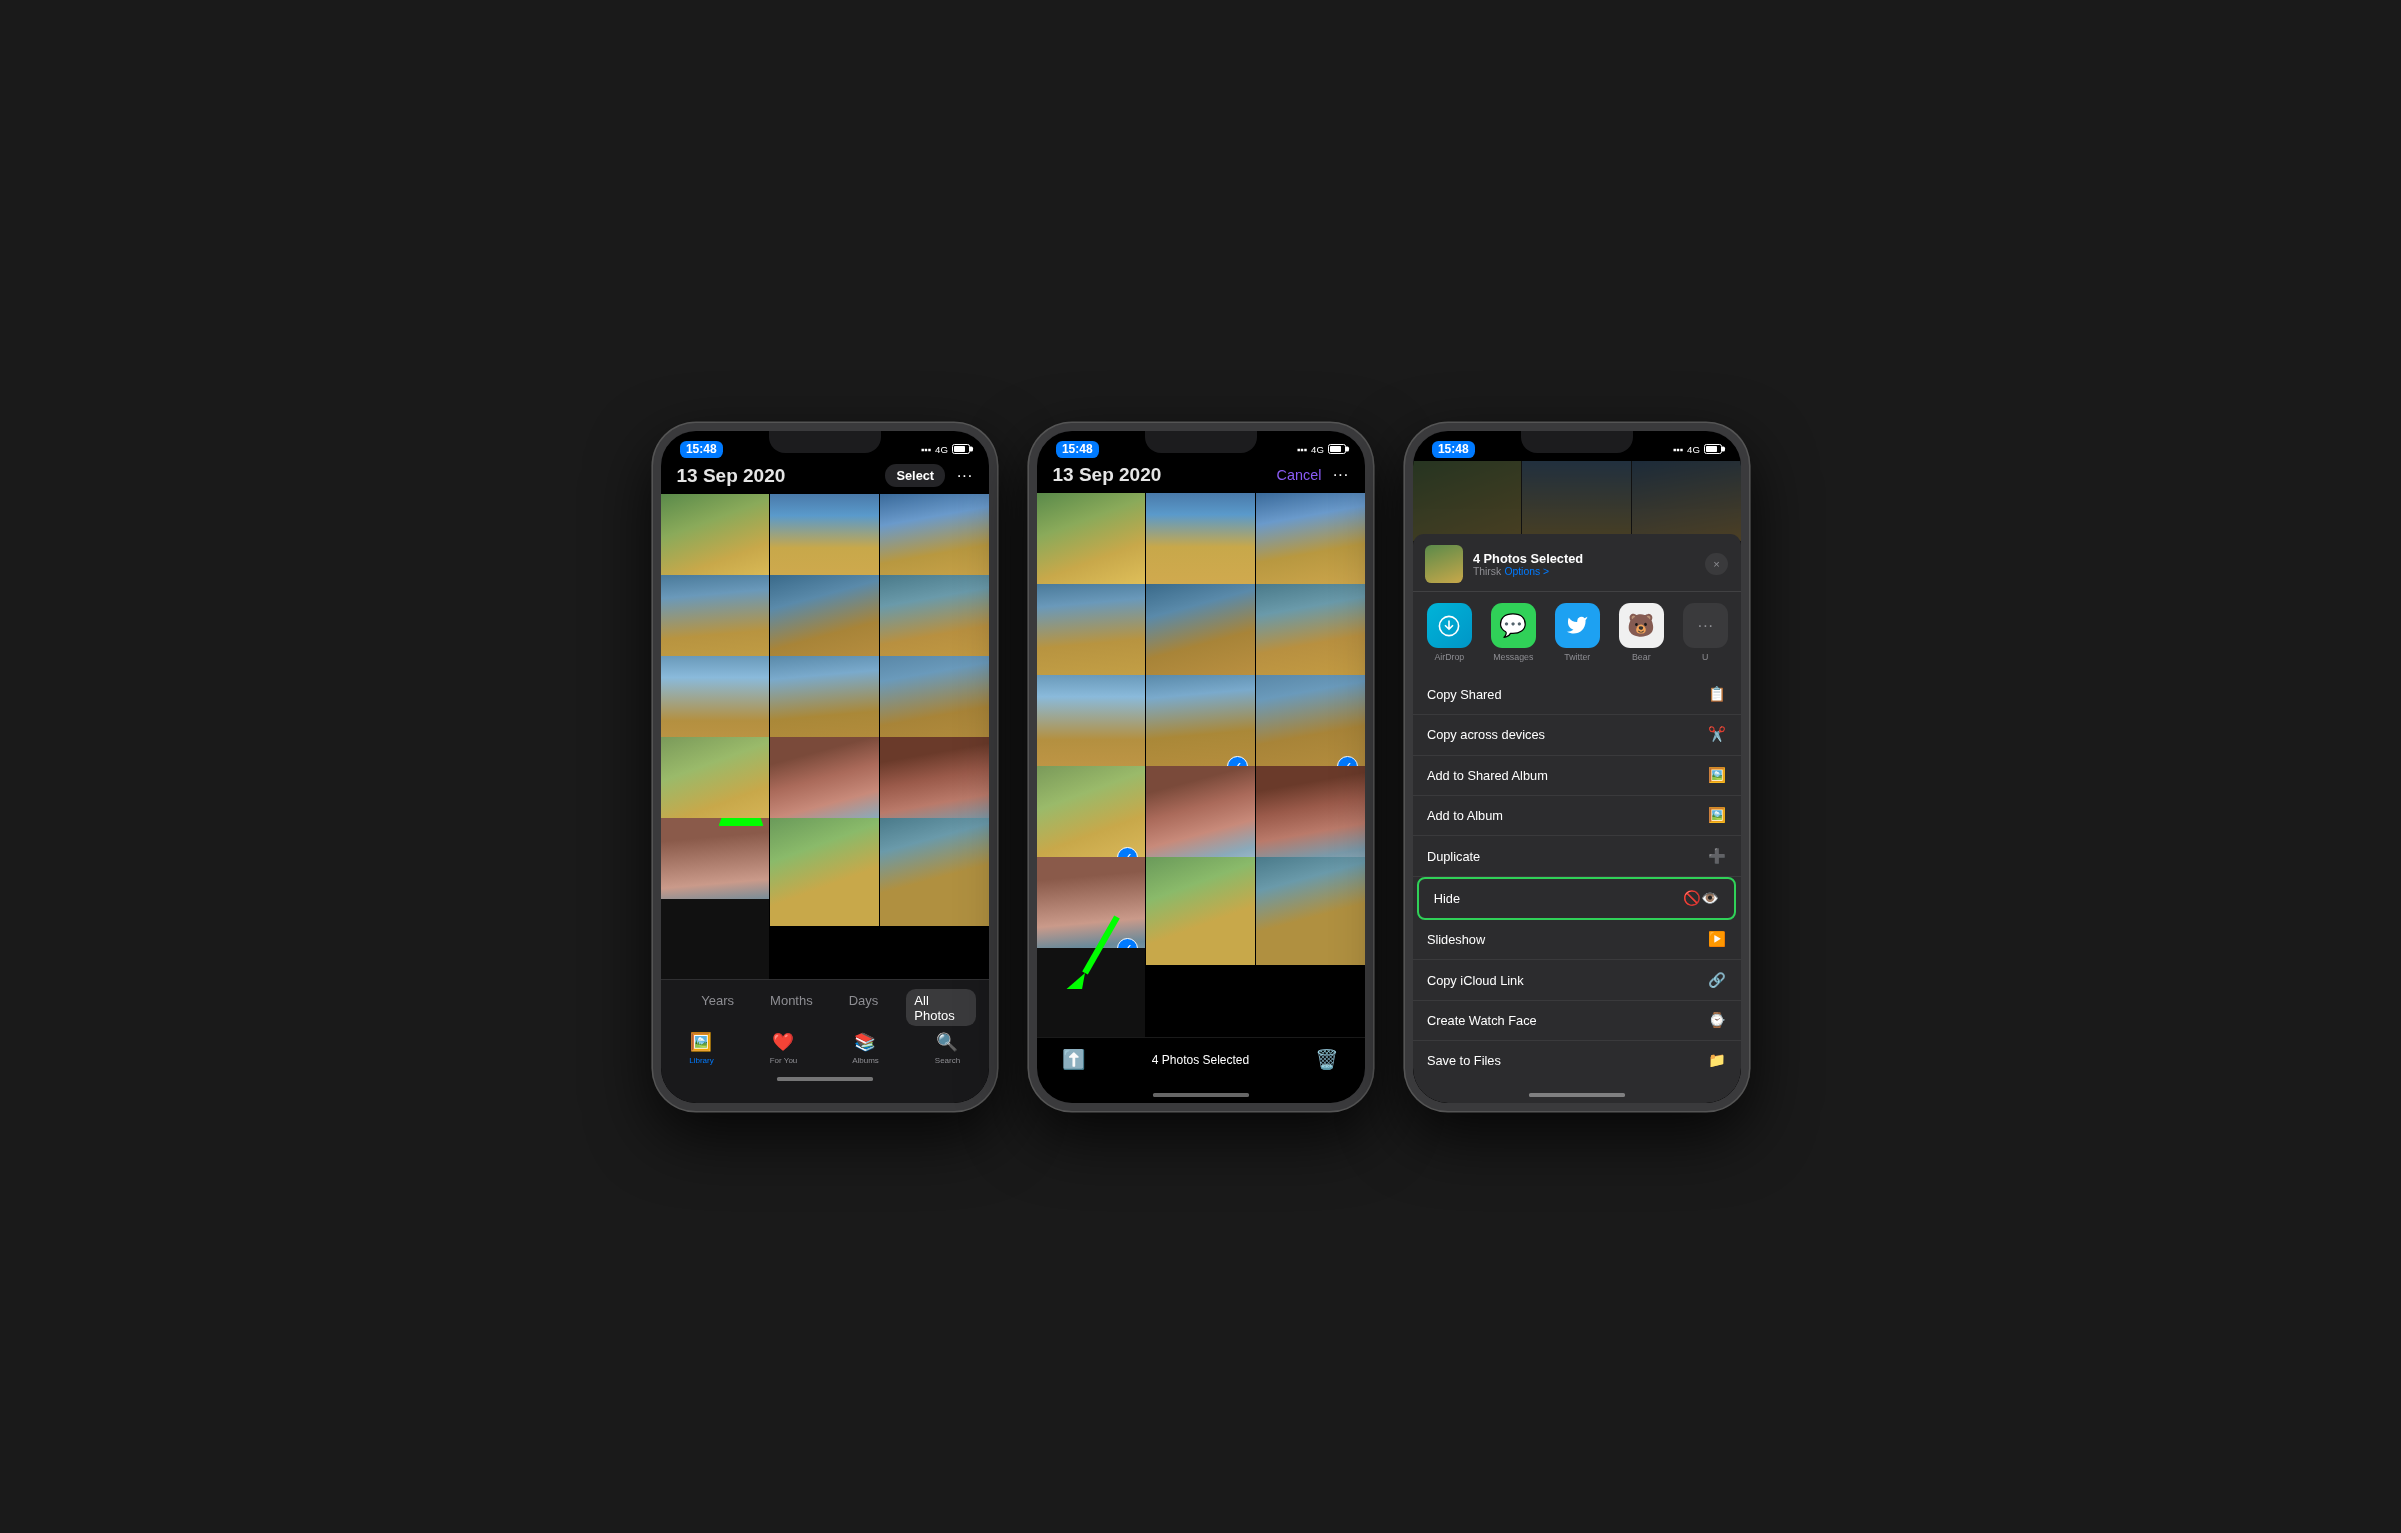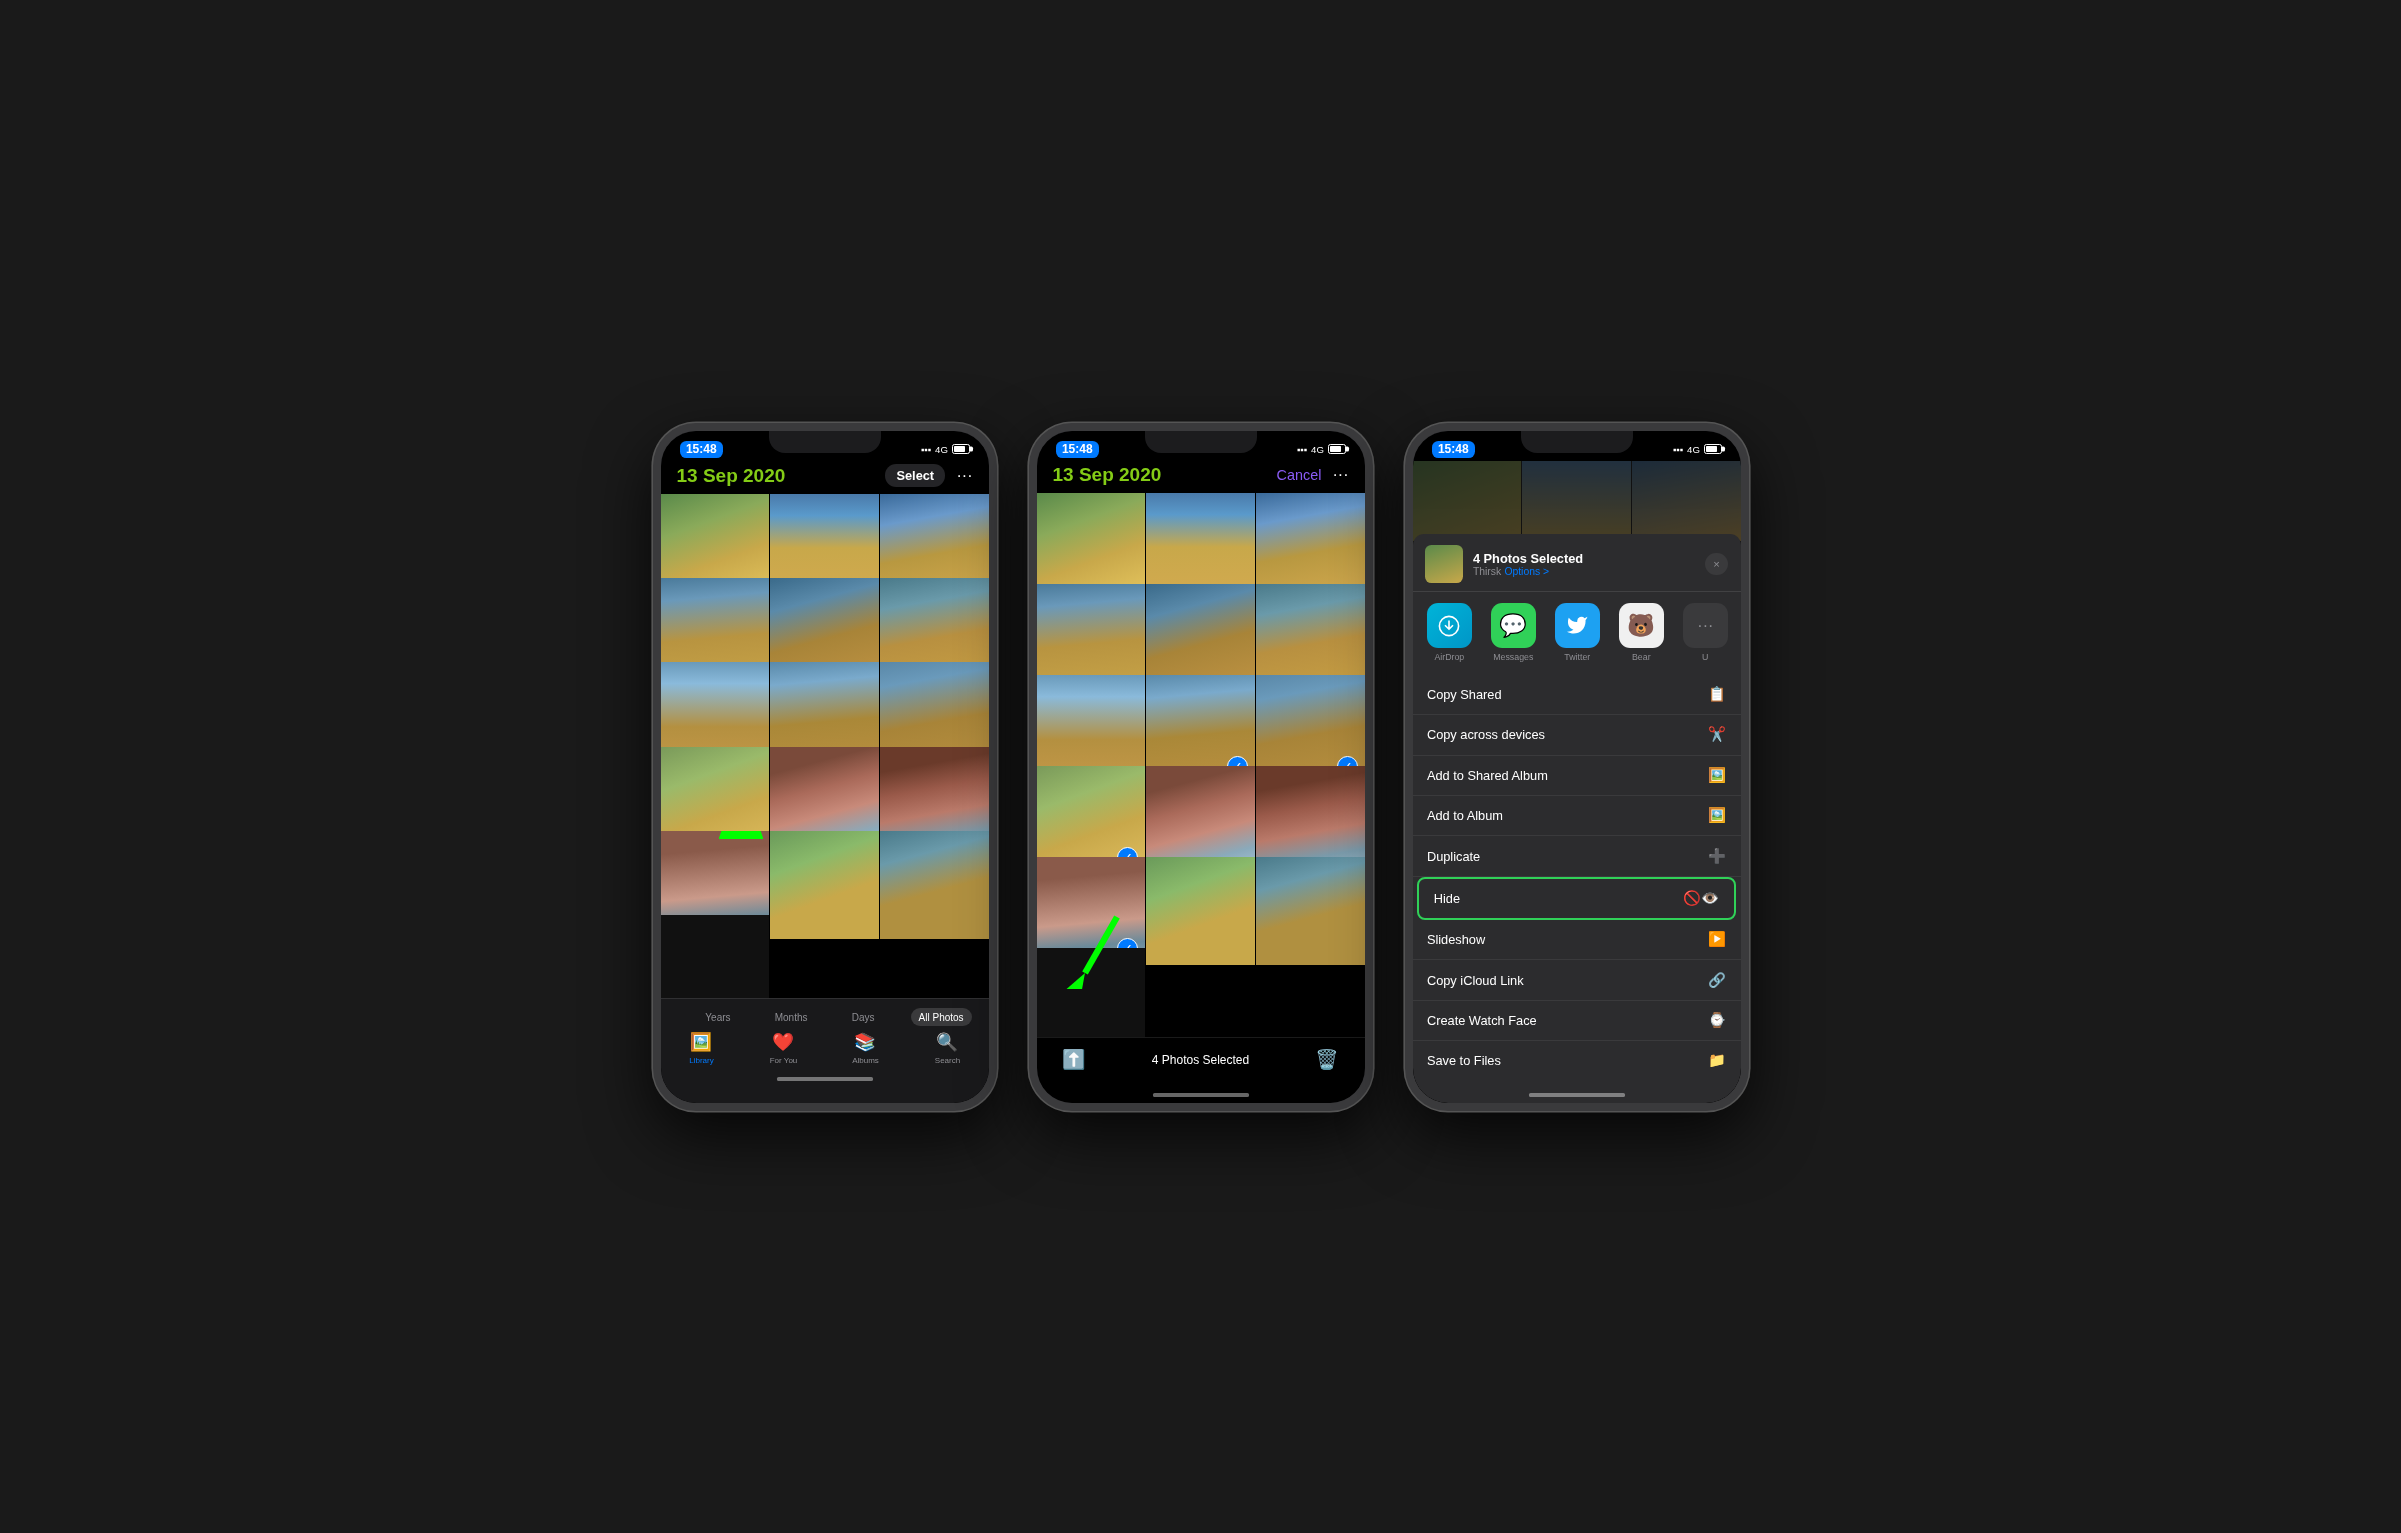--- a/index.html
+++ b/index.html
@@ -103,21 +103,21 @@
     .photos-header {
       display: flex;
       justify-content: space-between;
       align-items: center;
       padding: 3.2px 16px 6.4px;
       background: transparent;
     }
     .photos-date {
       font-size: 19px;
       font-weight: 700;
-      color: #84cc16;
+      color: #e5e5e5;
     }
     .header-actions {
       display: flex;
       gap: 11.2px;
       align-items: center;
     }
     .select-btn {
       color: #fff;
       font-size: 12.8px;
       font-weight: 700;
@@ -193,21 +193,21 @@
       justify-content: space-around;
       margin-bottom: 6.4px;
     }
     .time-selector {
       display: flex;
       justify-content: space-around;
       padding: 3.2px 12.8px 6.4px;
     }
     .time-option {
       color: #8e8e93;
-      font-size: 10px;
+      font-size: 13px;
       padding: 3.2px 8px;
       margin-left: 20px;
     }
     .time-option.active {
       background: #3a3a3c;
       border-radius: 9.6px;
       color: #fff;
       font-weight: 500;
     }
     .tab-item {

